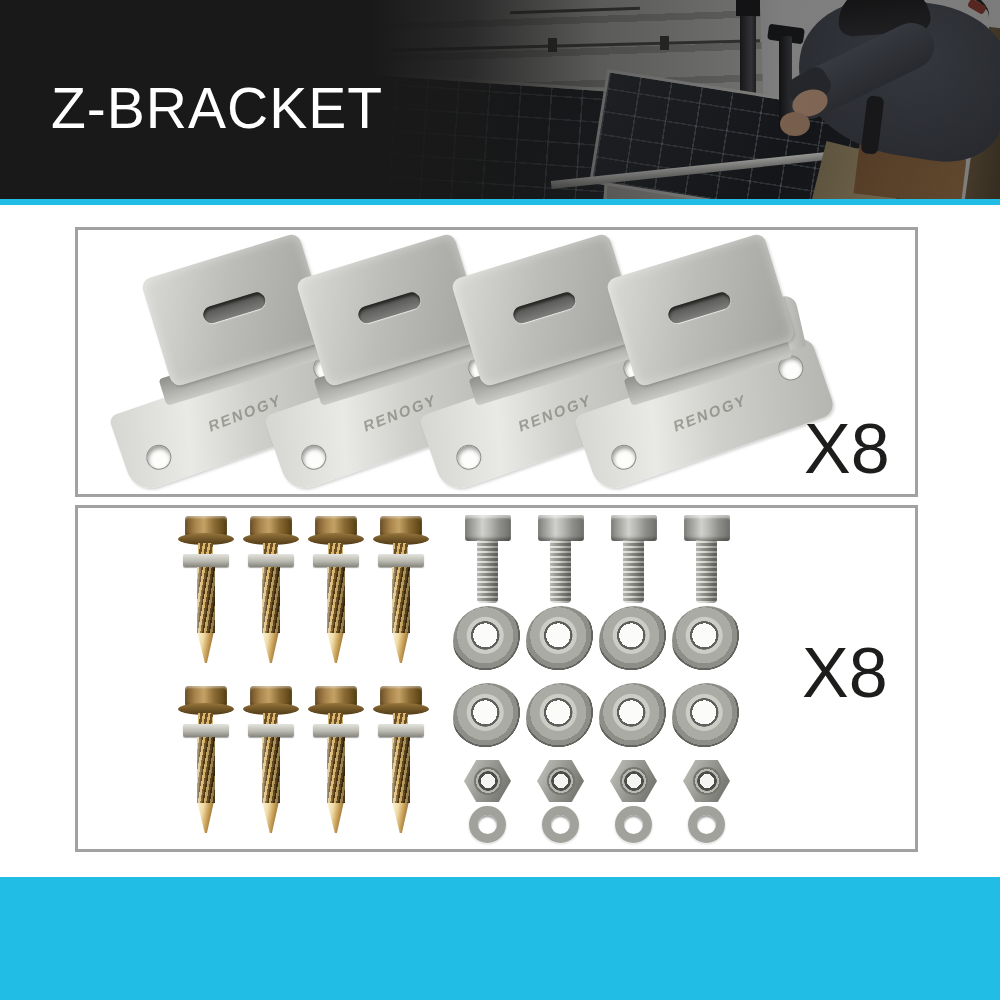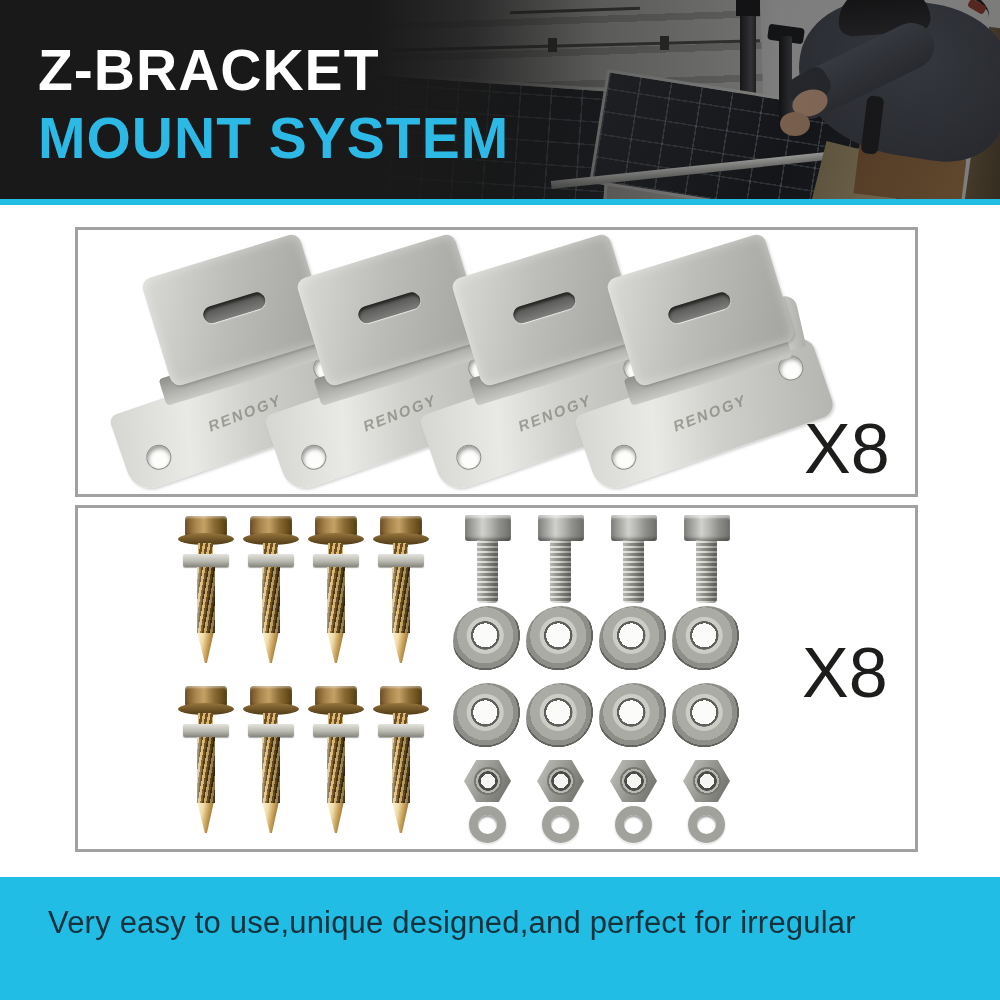--- a/index.html
+++ b/index.html
@@ -42,21 +42,21 @@
   .ph-arm{left:400px;top:48px;width:160px;height:46px;background:linear-gradient(180deg,#4b505b,#34373f);border-radius:26px;transform:rotate(-26deg);}
   .ph-drill-top{left:388px;top:26px;width:36px;height:16px;background:#101114;border-radius:4px;transform:rotate(8deg);}
   .ph-drill{left:399px;top:36px;width:13px;height:92px;background:linear-gradient(90deg,#0c0d10,#3a3c42);border-radius:2px;}
   .ph-cuff{left:408px;top:72px;width:42px;height:30px;background:#2c2f36;border-radius:10px;transform:rotate(-30deg);}
   .ph-hand1{left:412px;top:90px;width:36px;height:26px;background:#c1977b;border-radius:50%;transform:rotate(-18deg);}
   .ph-hand2{left:400px;top:112px;width:30px;height:24px;background:#b28a6e;border-radius:50%;}
   .ph-cord{left:520px;top:-16px;width:90px;height:46px;border-top:5px solid #131316;border-radius:50% 50% 0 0;transform:rotate(14deg);}
   .ph-cord-tip{left:588px;top:2px;width:18px;height:9px;background:#8c3226;border-radius:3px;transform:rotate(30deg);}
   .hero-overlay{position:absolute;left:0;top:0;width:1000px;height:199px;
     background:linear-gradient(90deg,#191919 0%,#191919 37%,rgba(25,25,25,.88) 47%,rgba(25,25,25,.55) 60%,rgba(25,25,25,.38) 78%,rgba(25,25,25,.48) 100%);}
-  .hero-title{position:absolute;left:38px;line-height:1;font-weight:bold;letter-spacing:1px;z-index:5;}
+  .hero-title{position:absolute;left:51px;line-height:1;font-weight:normal;letter-spacing:1px;z-index:5;margin-top:38px;}
   .t1{top:42px;font-size:57px;color:#ffffff;}
   .t2{top:110px;font-size:57px;color:var(--accent-cyan);}
   .hero-stripe{position:absolute;left:0;bottom:0;width:1000px;height:6px;background:var(--banner-cyan);z-index:6;}
 
   
   .panel-box{position:absolute;left:75px;width:843px;background:#fff;border:3px solid var(--panel-border);}
   .box-brackets{top:227px;height:270px;}
   .box-hardware{top:505px;height:347px;}
   .qty{position:absolute;font-size:70px;font-weight:400;color:var(--quantity-text);line-height:1;}
   .qty-br{left:726px;top:184px;}
@@ -164,21 +164,20 @@
       <div class="ph-drill-top"></div>
       <div class="ph-drill"></div>
       <div class="ph-cuff"></div>
       <div class="ph-hand1"></div>
       <div class="ph-hand2"></div>
       <div class="ph-cord"></div>
       <div class="ph-cord-tip"></div>
     </div>
     <div class="hero-overlay"></div>
     <div class="hero-title t1">Z-BRACKET</div>
-    <div class="hero-title t2">MOUNT SYSTEM</div>
     <div class="hero-stripe"></div>
   </header>
 
   <section class="panel-box box-brackets">
     <div class="bracket">
       <div class="b-flange">
         <span class="b-lip"></span>
         <span class="b-hole b-hole-l"></span>
         <span class="b-hole b-hole-r"></span>
         <span class="b-engrave">RENOGY</span>
@@ -382,17 +381,16 @@
           <div class="sp-ring"></div>
         </div>
       </div>
     </div>
 
     <div class="qty qty-hw">X8</div>
   </section>
 
   <footer class="footer">
     <div class="footer-text">
-      <div>Very easy to use,unique designed,and perfect for irregular</div>
     </div>
   </footer>
 
 </div>
 
 </body></html>

